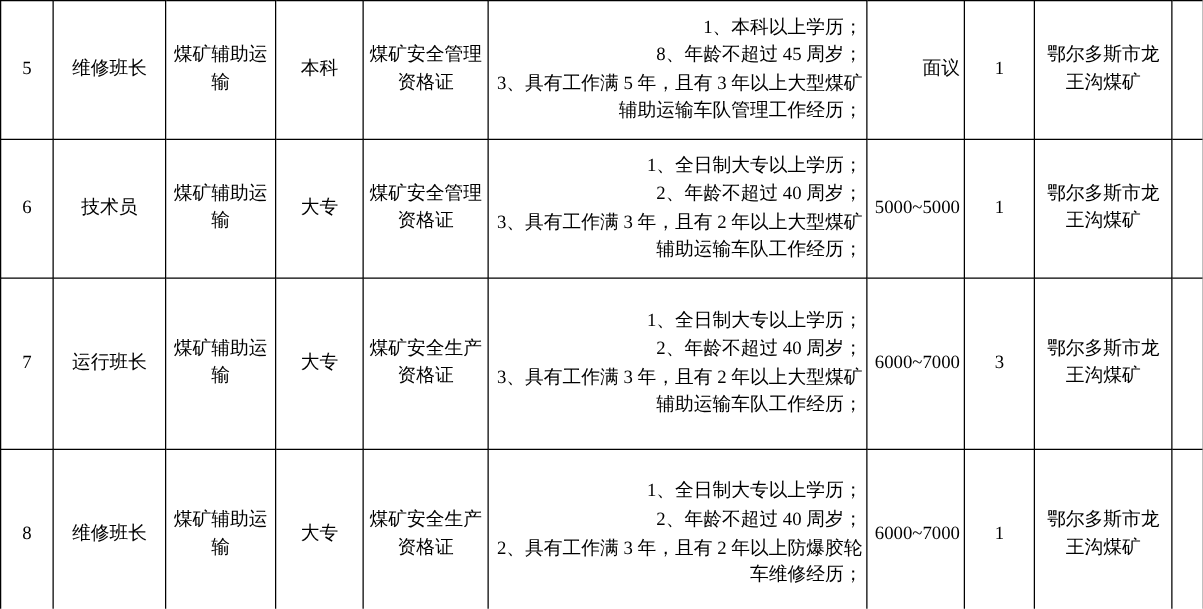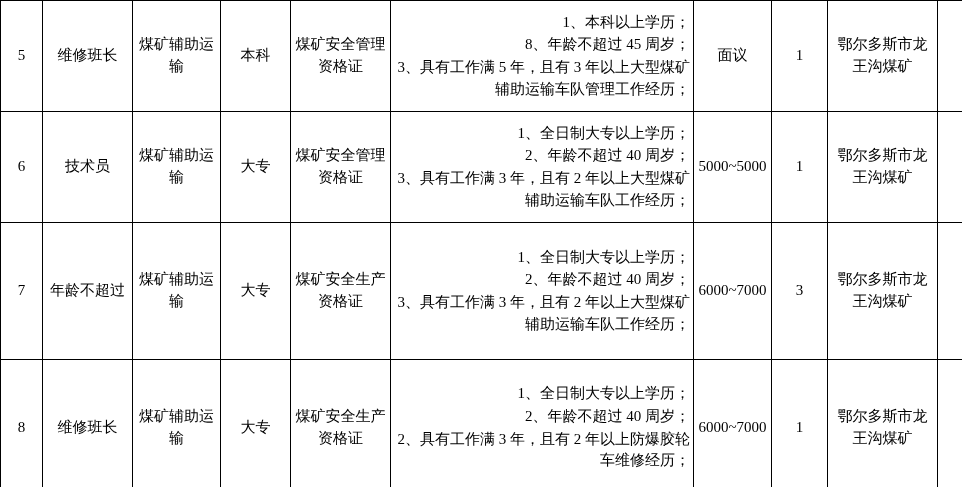--- a/index.html
+++ b/index.html
@@ -69,20 +69,21 @@
     border-right: none;
   }
   .row-1 td { height: 106px; }
   .row-2 td { height: 106px; }
   .row-3 td { height: 132px; }
   .row-4 td { height: 131px; }
 
   .narrow-wrap {
     display: block;
     word-break: break-all;
+    text-align: right;
   }
 </style>
 </head>
 <body>
 
 <div class="sheet">
   <table class="jobs">
     <colgroup>
       <col class="c-index">
       <col class="c-post">
@@ -127,21 +128,21 @@
         </td>
         <td class="cell-center">
             <span class="narrow-wrap">5000~5000</span>
           </td>
         <td class="cell-center">1</td>
         <td class="cell-center">鄂尔多斯市龙王沟煤矿</td>
         <td class="tail-cell"></td>
       </tr>
       <tr class="row-3">
         <td class="cell-center">7</td>
-        <td class="cell-center">年龄不超过</td>
+        <td class="cell-center">运行班长</td>
         <td class="cell-center">煤矿辅助运输</td>
         <td class="cell-center">大专</td>
         <td class="cell-center">煤矿安全生产资格证</td>
         <td class="cell-req">
           <div class="req-line">1、全日制大专以上学历；</div>
           <div class="req-line">2、年龄不超过 40 周岁；</div>
           <div class="req-line">3、具有工作满 3 年，且有 2 年以上大型煤矿辅助运输车队工作经历；</div>
         </td>
         <td class="cell-center">
             <span class="narrow-wrap">6000~7000</span>

